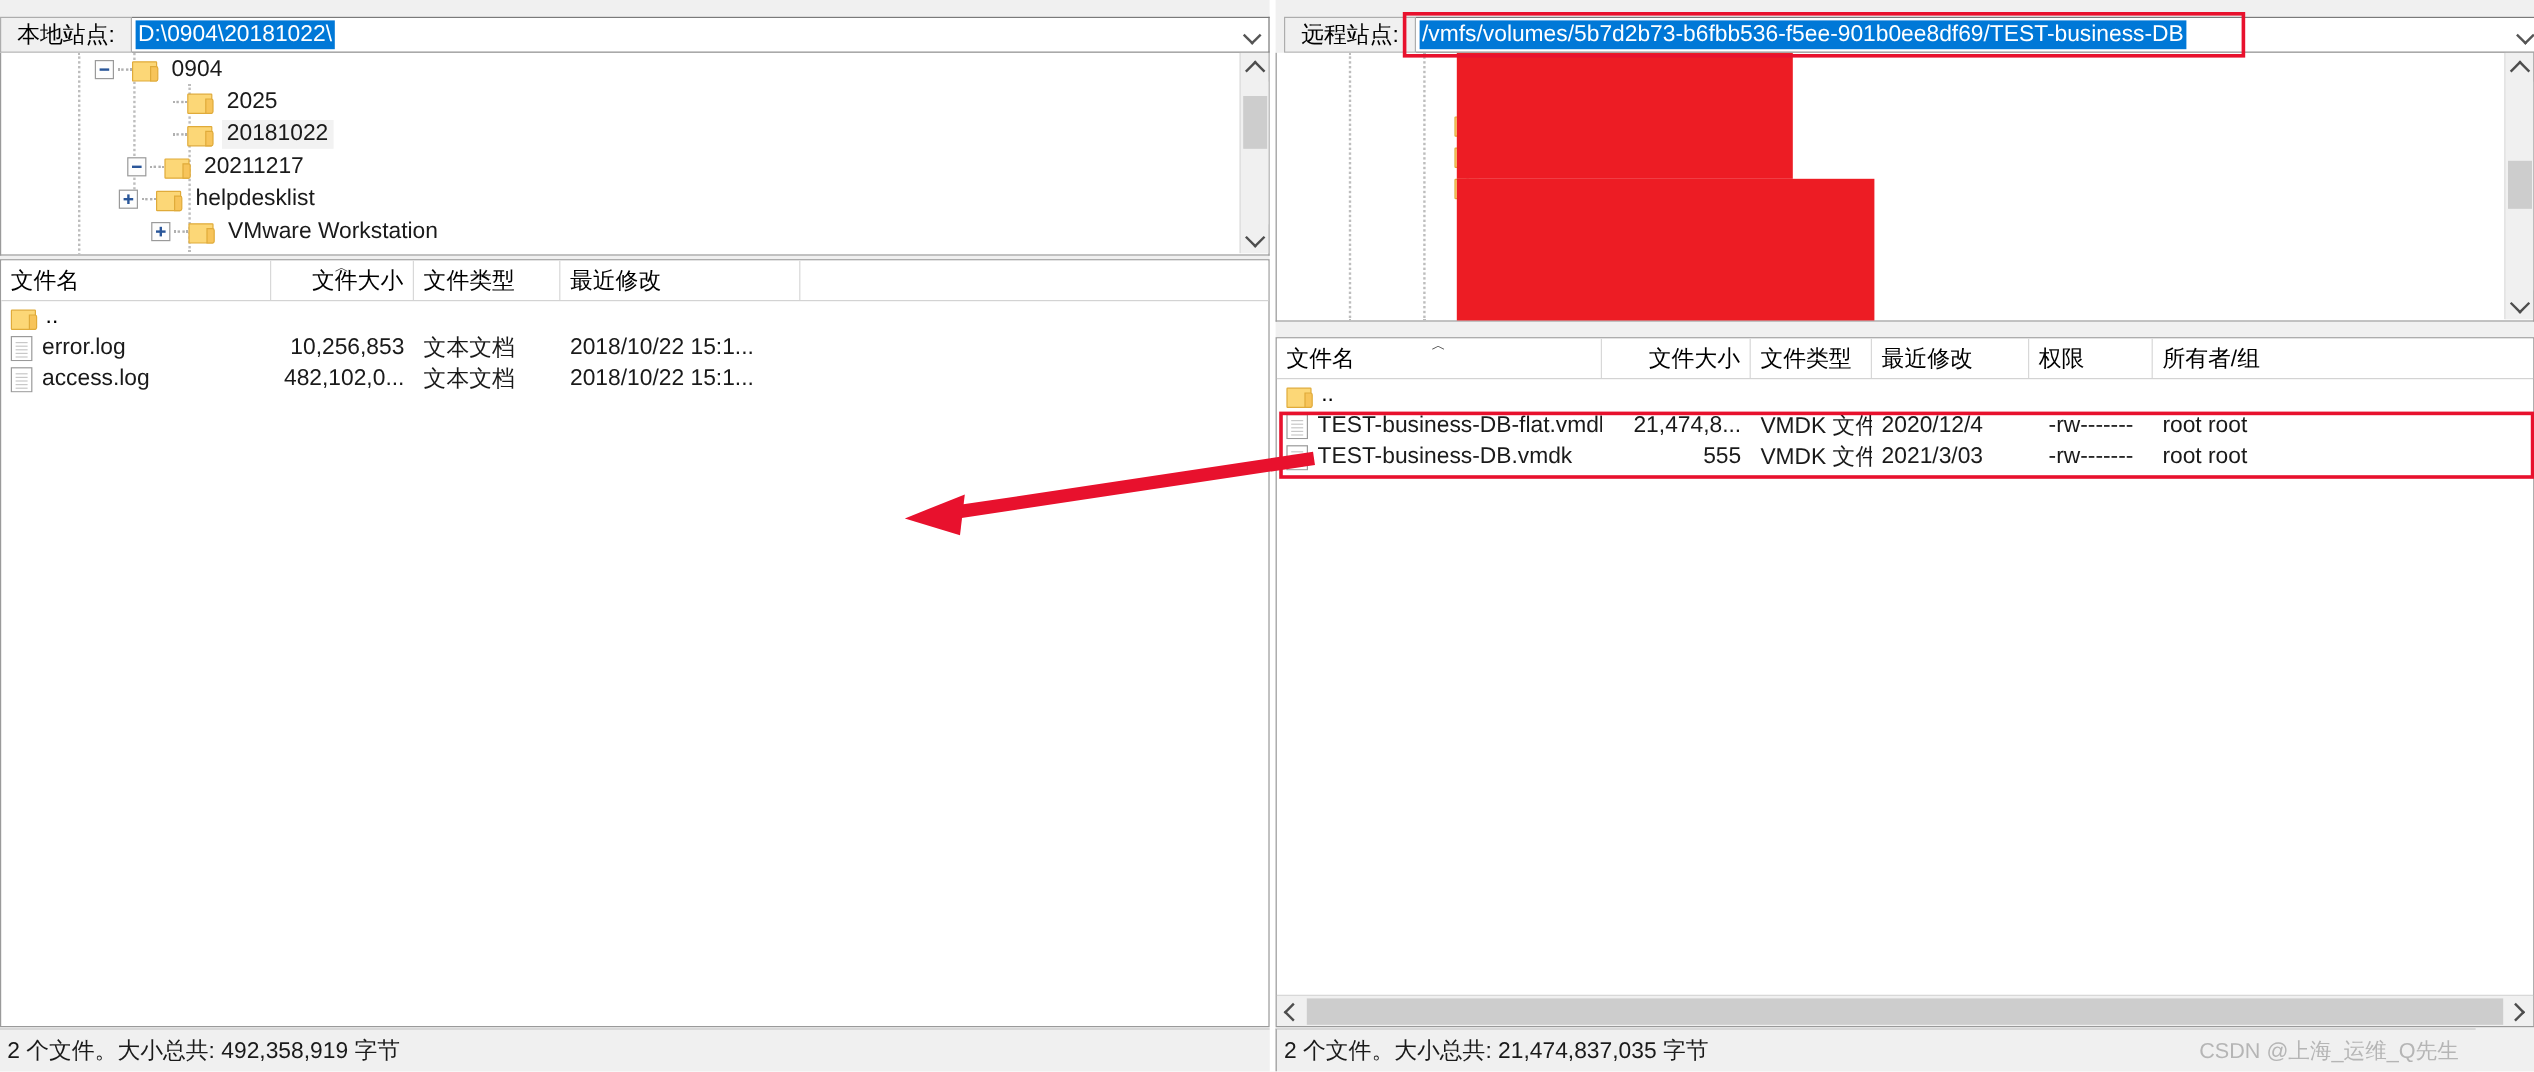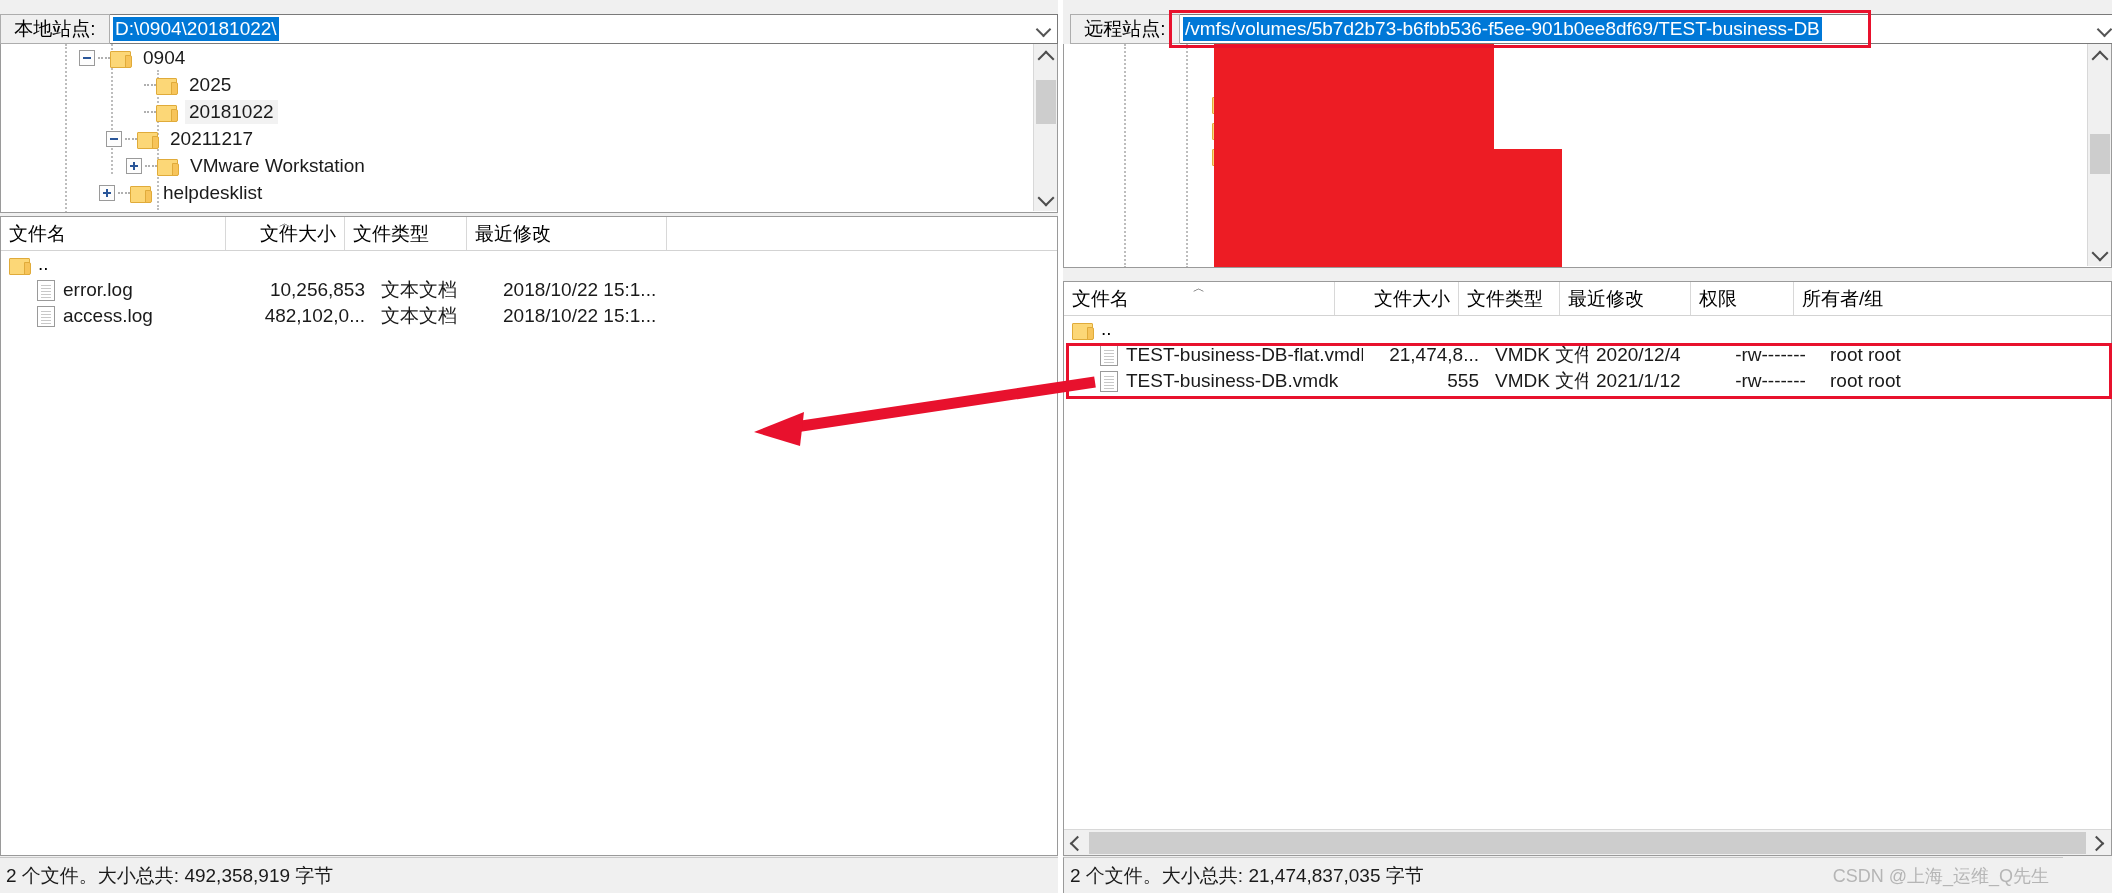--- a/index.html
+++ b/index.html
@@ -143,21 +143,21 @@
     white-space: nowrap; position: relative; flex: none;
   }
   .fl-th.num { justify-content: flex-end; }
   .sort-caret {
     position: absolute; top: 1px; left: 50%; transform: translateX(-50%);
     font-size: 12px; color: #444; line-height: 10px;
   }
 
   .fl-row {
     display: flex; height: 26px; align-items: center;
-    font-size: 19px; color: #1a1a1a; white-space: nowrap; margin-left: 28px;
+    font-size: 19px; color: #1a1a1a; white-space: nowrap;
   }
   .fl-td {
     display: flex; align-items: center; padding: 0 8px;
     flex: none; overflow: hidden;
   }
   .fl-td.num { justify-content: flex-end; }
 
   .parentdir-row { display: flex; height: 26px; align-items: center; }
 
   
@@ -273,32 +273,32 @@
       <span class="tree-label sel">20181022</span>
     </div>
 
     <div class="tree-row" style="padding-left:105px;">
       <span class="expander"></span>
       <span class="dotline"></span>
       <span class="folder-ico"></span>
       <span class="tree-label">20211217</span>
     </div>
 
+    <div class="tree-row" style="padding-left:98px;">
+      <span class="expander plus"></span>
+      <span class="dotline"></span>
+      <span class="folder-ico"></span>
+      <span class="tree-label">helpdesklist</span>
+    </div>
+
     <div class="tree-row" style="padding-left:125px;">
       <span class="expander plus"></span>
       <span class="dotline"></span>
       <span class="folder-ico"></span>
       <span class="tree-label">VMware Workstation</span>
-    </div>
-
-    <div class="tree-row" style="padding-left:98px;">
-      <span class="expander plus"></span>
-      <span class="dotline"></span>
-      <span class="folder-ico"></span>
-      <span class="tree-label">helpdesklist</span>
     </div>
 
     <div class="vscroll" style="right:0; top:0; height:167px;">
       <div class="vsb-btn up"></div>
       <div class="vsb-track" style="top:24px; height:119px;"></div>
       <div class="vsb-thumb" style="top:36px; height:44px;"></div>
       <div class="vsb-btn down" style="position:absolute; bottom:0;"></div>
     </div>
   </div>
 
@@ -411,21 +411,21 @@
       <div class="fl-td" style="width:150px;">root root</div>
     </div>
 
     <div class="fl-row">
       <div class="fl-td" style="width:271px;">
         <span class="file-ico"></span>
         <span>TEST-business-DB.vmdk</span>
       </div>
       <div class="fl-td num" style="width:124px;">555</div>
       <div class="fl-td" style="width:101px;">VMDK 文件</div>
-      <div class="fl-td" style="width:131px;">2021/1/12</div>
+      <div class="fl-td" style="width:131px;">2021/3/03</div>
       <div class="fl-td" style="width:103px; justify-content:center;">-rw-------</div>
       <div class="fl-td" style="width:150px;">root root</div>
     </div>
 
     <div class="hscroll" style="left:0; right:0; bottom:0;">
       <div class="hsb-btn left"></div>
       <div class="hsb-thumb"></div>
       <div class="hsb-btn right"></div>
     </div>
   </div>

